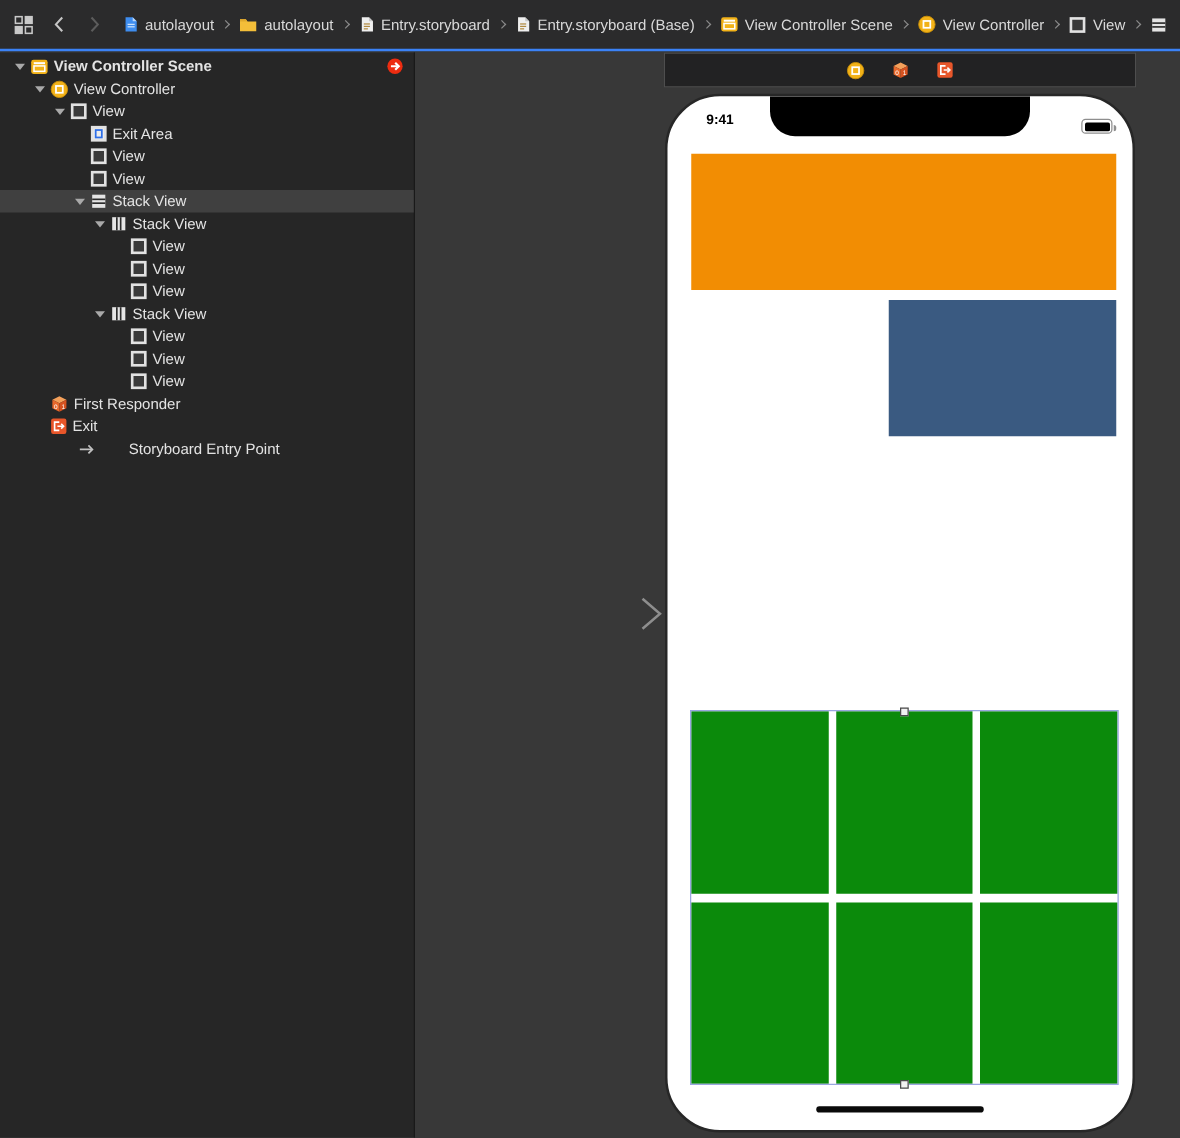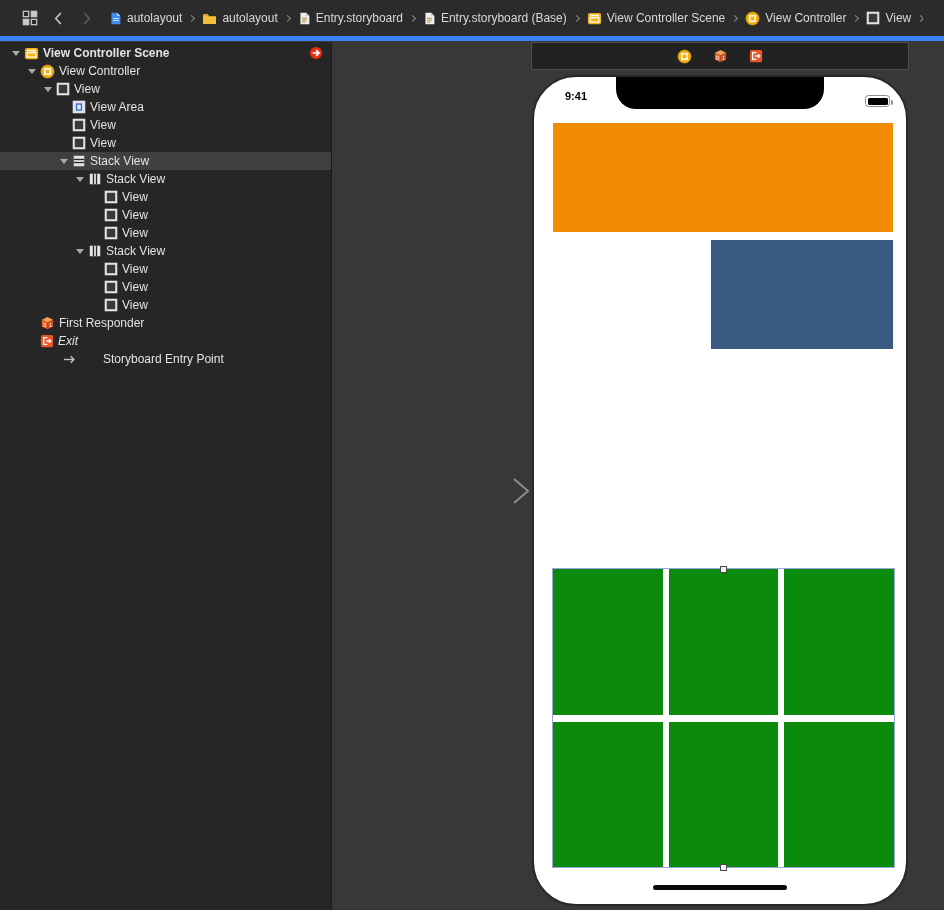--- a/index.html
+++ b/index.html
@@ -1,22 +1,22 @@
 <!DOCTYPE html>
 <html><head>
 <meta charset="utf-8">
 <style>
   * { margin:0; padding:0; box-sizing:border-box; }
   html,body { width:944px; height:910px; overflow:hidden; background:#383838;
               font-family:"Liberation Sans", sans-serif; }
 
   
   .jump-bar { position:absolute; left:0; top:0; width:944px; height:41px;
-              background:#2B2B2C; border-bottom:5px solid #3b82f6;
-              display:flex; align-items:center; padding:0 21px; color:#D9D9D9;
+              background:#2B2B2C; border-bottom:2px solid #3b82f6;
+              display:flex; align-items:center; padding:0 10px; color:#D9D9D9;
               font-size:12px; white-space:nowrap; }
   .jb-left { display:flex; align-items:center; gap:10px; margin-right:14px; }
   .nav-btn { background:none; border:none; display:flex; align-items:center; justify-content:center;
              width:18px; height:18px; cursor:default; }
   .crumbs { display:flex; align-items:center; overflow:hidden; }
   .crumb { background:none; border:none; color:#D9D9D9; font-size:12px;
            display:flex; align-items:center; gap:5px; }
   .sep { width:5px; height:5px; border-top:1.2px solid #8A8A8A; border-right:1.2px solid #8A8A8A;
          transform:rotate(45deg); margin:0 8px 0 7px; flex:none; }
   .icon { display:inline-flex; align-items:center; justify-content:center; flex:none; }
@@ -225,21 +225,21 @@
       <span class="label">View</span>
     </div>
     <div class="row" style="padding-left: 56px;">
       <span class="disc"></span>
       <span class="icon">
         <svg viewBox="0 0 16 16" width="14" height="14">
           <rect x="2" y="2" width="12" height="12" fill="#ECECEC" stroke="#E2E2E2" stroke-width="2.4"></rect>
           <rect x="5.2" y="4.6" width="5.6" height="6.8" fill="none" stroke="#2E6FE8" stroke-width="1.6"></rect>
         </svg>
       </span>
-      <span class="label">View Area</span>
+      <span class="label">Exit Area</span>
     </div>
     <div class="row" style="padding-left: 56px;">
       <span class="disc"></span>
       <span class="icon">
         <svg viewBox="0 0 16 16" width="14" height="14">
           <rect x="2" y="2" width="12" height="12" fill="#3A3A3A" stroke="#E2E2E2" stroke-width="2.4"></rect>
         </svg>
       </span>
       <span class="label">View</span>
     </div>
@@ -351,21 +351,21 @@
         <svg viewBox="0 0 16 16" width="15" height="15">
           <polygon points="8,1 14,4 8,7 2,4" fill="#F4A05A"></polygon>
           <polygon points="2,4 8,7 8,14.2 2,11.2" fill="#E8682B"></polygon>
           <polygon points="14,4 8,7 8,14.2 14,11.2" fill="#D55220"></polygon>
           <text x="3.4" y="11.6" font-size="5.5" fill="#fff" font-family="sans-serif">0</text>
           <text x="9.8" y="12" font-size="5.5" fill="#fff" font-family="sans-serif">1</text>
         </svg>
       </span>
       <span class="label">First Responder</span>
     </div>
-    <div class="row" style="padding-left: 24px; font-style: italic;">
+    <div class="row" style="padding-left: 24px;">
       <span class="disc"></span>
       <span class="icon">
         <svg viewBox="0 0 16 16" width="14" height="14">
           <rect x="1" y="1" width="14" height="14" rx="2" fill="#E8562A"></rect>
           <path d="M8.5 4.2 H4.2 V11.8 H8.5" fill="none" stroke="#fff" stroke-width="1.5"></path>
           <line x1="6.8" y1="8" x2="12.2" y2="8" stroke="#fff" stroke-width="1.5"></line>
           <polyline points="10.2,5.9 12.4,8 10.2,10.1" fill="none" stroke="#fff" stroke-width="1.5"></polyline>
         </svg>
       </span>
       <span class="label">Exit</span>

